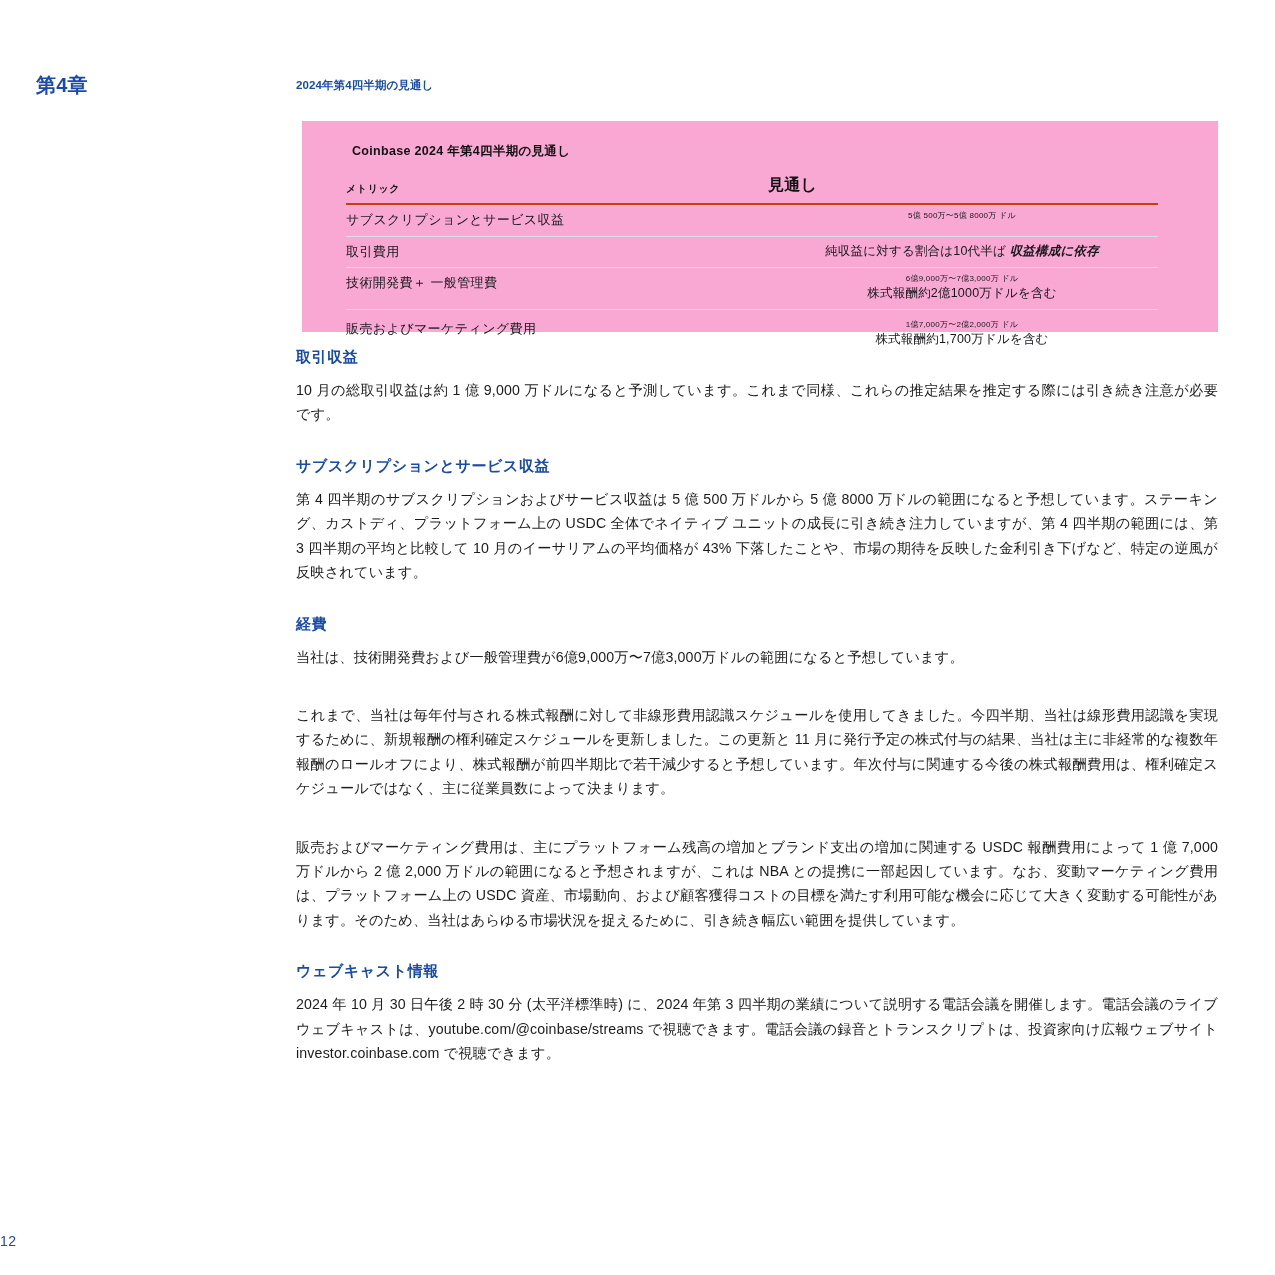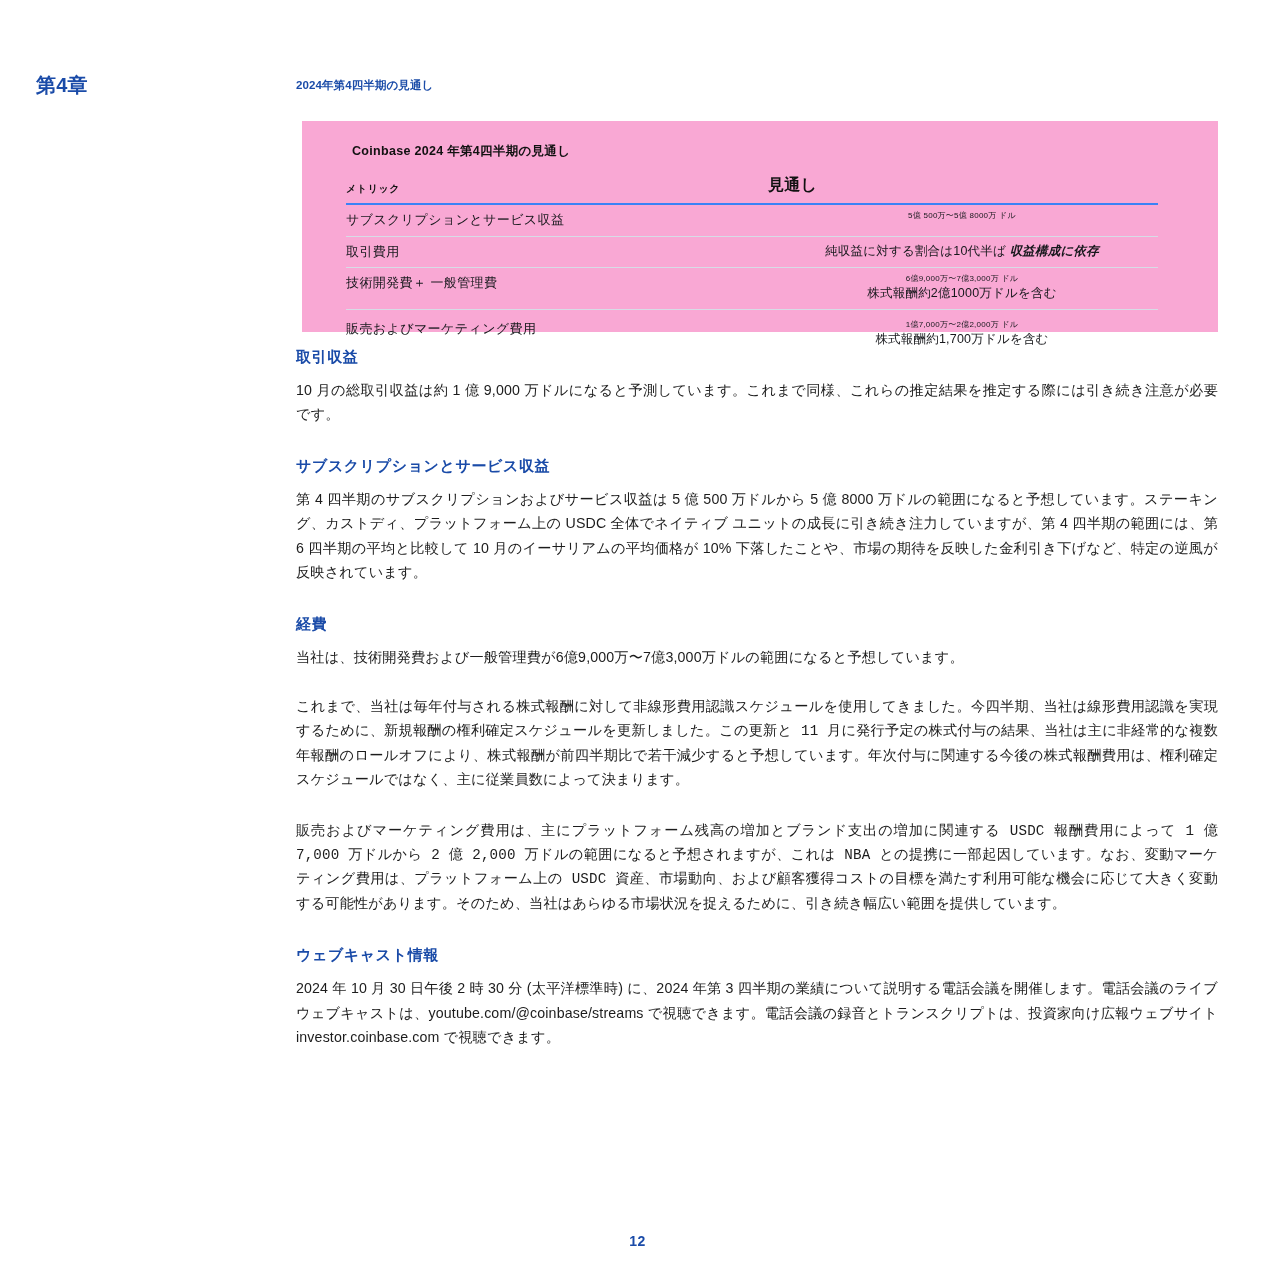--- a/index.html
+++ b/index.html
@@ -78,21 +78,21 @@
   .guidance-table col.c-outlook { width: 392px; }
 
   .guidance-table th {
     text-align: left;
     vertical-align: bottom;
     font-size: 10px;
     font-weight: bold;
     color: #111111;
     letter-spacing: 0.6px;
     padding: 0 0 7px 0;
-    border-bottom: 2px solid #3b82f6;
+    border-bottom: 2px solid #c2410c;
   }
   .guidance-table th.outlook-h {
     font-size: 16px;
     letter-spacing: 0.2px;
     padding-left: 2px;
   }
   .guidance-table td {
     vertical-align: top;
     padding: 6px 0 7px 0;
     border-bottom: 1px solid #d7dce6;
@@ -149,32 +149,32 @@
   }
   .section-heading.spaced { margin-top: 30px; }
   .body-para {
     font-size: 14.2px;
     line-height: 1.72;
     color: #1c1c1c;
     letter-spacing: 0.15px;
     margin: 0;
     text-align: justify;
   }
-  .body-para + .body-para { margin-top: 26px; font-family: Liberation Mono, monospace; }
+  .body-para + .body-para { margin-top: 34px; }
   .gap-lg { margin-top: 40px; }
 
   
   .page-number {
     position: absolute;
     left: 0;
     top: 1233px;
     width: 100%;
-    text-align: center;
+    text-align: left;
     font-size: 14px;
-    font-weight: bold;
+    font-weight: normal;
     color: #1a4ba8;
     letter-spacing: 0.5px;
   }
 </style>
 </head>
 <body>
 
 <div class="page-header">
   <div class="chapter-label">第4章</div>
   <div class="header-subtitle">2024年第4四半期の見通し</div>
@@ -224,21 +224,21 @@
     </tbody>
   </table>
 </div>
 
 <div class="content">
 
   <h2 class="section-heading">取引収益</h2>
   <p class="body-para">10 月の総取引収益は約 1 億 9,000 万ドルになると予測しています。これまで同様、これらの推定結果を推定する際には引き続き注意が必要です。</p>
 
   <h2 class="section-heading spaced">サブスクリプションとサービス収益</h2>
-  <p class="body-para">第 4 四半期のサブスクリプションおよびサービス収益は 5 億 500 万ドルから 5 億 8000 万ドルの範囲になると予想しています。ステーキング、カストディ、プラットフォーム上の USDC 全体でネイティブ ユニットの成長に引き続き注力していますが、第 4 四半期の範囲には、第 6 四半期の平均と比較して 10 月のイーサリアムの平均価格が 10% 下落したことや、市場の期待を反映した金利引き下げなど、特定の逆風が反映されています。</p>
+  <p class="body-para">第 4 四半期のサブスクリプションおよびサービス収益は 5 億 500 万ドルから 5 億 8000 万ドルの範囲になると予想しています。ステーキング、カストディ、プラットフォーム上の USDC 全体でネイティブ ユニットの成長に引き続き注力していますが、第 4 四半期の範囲には、第 3 四半期の平均と比較して 10 月のイーサリアムの平均価格が 43% 下落したことや、市場の期待を反映した金利引き下げなど、特定の逆風が反映されています。</p>
 
   <h2 class="section-heading spaced">経費</h2>
   <p class="body-para">当社は、技術開発費および一般管理費が6億9,000万〜7億3,000万ドルの範囲になると予想しています。</p>
   <p class="body-para gap-lg">これまで、当社は毎年付与される株式報酬に対して非線形費用認識スケジュールを使用してきました。今四半期、当社は線形費用認識を実現するために、新規報酬の権利確定スケジュールを更新しました。この更新と 11 月に発行予定の株式付与の結果、当社は主に非経常的な複数年報酬のロールオフにより、株式報酬が前四半期比で若干減少すると予想しています。年次付与に関連する今後の株式報酬費用は、権利確定スケジュールではなく、主に従業員数によって決まります。</p>
   <p class="body-para gap-lg">販売およびマーケティング費用は、主にプラットフォーム残高の増加とブランド支出の増加に関連する USDC 報酬費用によって 1 億 7,000 万ドルから 2 億 2,000 万ドルの範囲になると予想されますが、これは NBA との提携に一部起因しています。なお、変動マーケティング費用は、プラットフォーム上の USDC 資産、市場動向、および顧客獲得コストの目標を満たす利用可能な機会に応じて大きく変動する可能性があります。そのため、当社はあらゆる市場状況を捉えるために、引き続き幅広い範囲を提供しています。</p>
 
   <h2 class="section-heading spaced">ウェブキャスト情報</h2>
   <p class="body-para">2024 年 10 月 30 日午後 2 時 30 分 (太平洋標準時) に、2024 年第 3 四半期の業績について説明する電話会議を開催します。電話会議のライブ ウェブキャストは、youtube.com/@coinbase/streams で視聴できます。電話会議の録音とトランスクリプトは、投資家向け広報ウェブサイト investor.coinbase.com で視聴できます。</p>
 
 </div>

